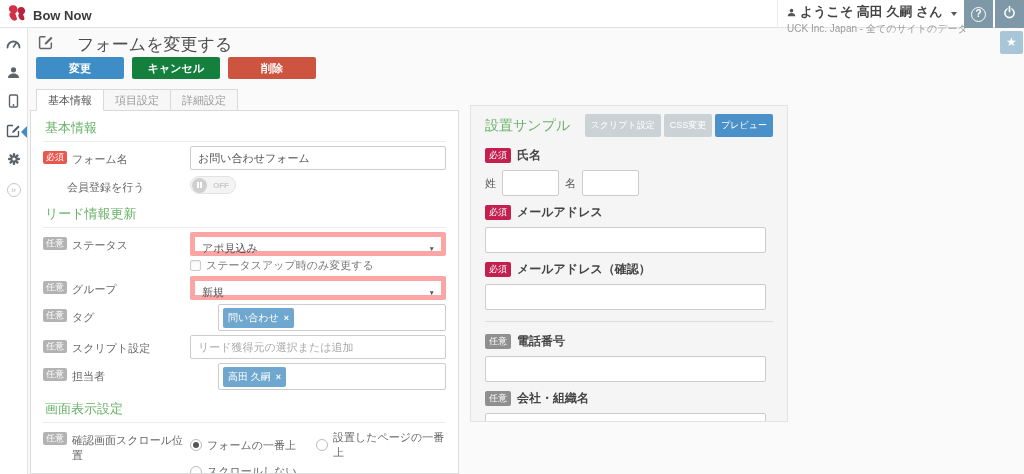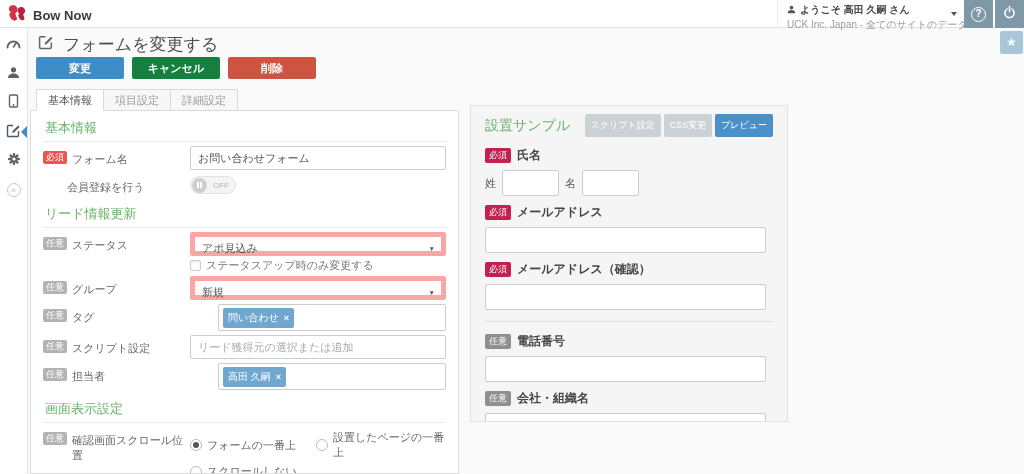--- a/index.html
+++ b/index.html
@@ -7,33 +7,33 @@
   body {
     width:1024px; height:474px; position:relative; overflow:hidden;
     background:#fafafa;
     font-family:"Liberation Sans","DejaVu Sans",sans-serif;
   }
   
   .topbar { position:absolute; top:0; left:0; width:1024px; height:28px; background:#fff; border-bottom:1px solid #e2e2e2; z-index:20; }
   .logo { position:absolute; left:7px; top:4px; display:flex; align-items:center; gap:5px; }
   .brand-text { font-size:13px; font-weight:bold; color:#3b3b3b; }
   .user-menu { position:absolute; right:62px; top:0; height:28px; width:185px; padding:3px 16px 0 9px; border-left:1px solid #ececec; cursor:pointer; }
-  .user-line1 { display:flex; align-items:center; gap:4px; font-size:10px; font-weight:bold; color:#444; white-space:nowrap; }
+  .user-line1 { display:flex; align-items:center; gap:4px; font-size:13px; font-weight:bold; color:#444; white-space:nowrap; }
   .user-line2 { font-size:10px; color:#9c9c9c; margin-top:1px; white-space:nowrap; }
   .user-caret { position:absolute; right:5px; top:12px; width:0; height:0; border-left:3.5px solid transparent; border-right:3.5px solid transparent; border-top:4.5px solid #555; }
   .hbtns { position:absolute; right:0; top:0; display:flex; gap:2px; }
   .hbtn { width:29px; height:28px; background:#7e98a7; display:flex; align-items:center; justify-content:center; cursor:pointer; }
   .q-glyph { width:15px; height:15px; border:1.5px solid #fff; border-radius:50%; color:#fff; font-size:10px; font-weight:bold; text-align:center; line-height:12px; }
   
   .sidebar { position:absolute; top:28px; left:0; width:28px; height:446px; background:#fff; border-right:1px solid #e3e3e3; z-index:15; display:flex; flex-direction:column; padding-top:3px; }
   .side-item { position:relative; width:27px; height:28px; display:flex; align-items:center; justify-content:center; margin-bottom:1px; cursor:pointer; }
   .side-item.active::after { content:""; position:absolute; right:0; top:8px; border-top:6px solid transparent; border-bottom:6px solid transparent; border-right:6px solid #3f8dc6; }
   .collapse-icon { width:14px; height:14px; border:1px solid #c6c6c6; border-radius:50%; color:#b8b8b8; font-size:9px; line-height:12px; text-align:center; }
   
-  .page-title { position:absolute; left:38px; top:33px; display:flex; align-items:center; gap:9px; font-size:17px; color:#4e4e4e; }
+  .page-title { position:absolute; left:38px; top:33px; display:flex; align-items:center; gap:23px; font-size:17px; color:#4e4e4e; }
   .action-row { position:absolute; left:36px; top:57px; display:flex; gap:8px; }
   .abtn { width:88px; height:22px; font-size:11px; font-weight:bold; color:#fff; border:none; border-radius:2px; line-height:22px; text-align:center; cursor:pointer; font-family:inherit; padding:0; }
   .abtn.update { background:#3f8dc6; }
   .abtn.cancel { background:#15803d; }
   .abtn.delete { background:#cd5440; }
   .star-btn { position:absolute; right:1px; top:31px; width:23px; height:23px; background:#a9c6d8; color:#fff; font-size:12px; text-align:center; line-height:23px; border-radius:2px; cursor:pointer; }
   
   .tabs { position:absolute; left:36px; top:89px; display:flex; z-index:6; }
   .tab { height:22px; padding:4px 11px; font-size:11px; color:#999; background:#f7f7f7; border:1px solid #d9d9d9; margin-right:-1px; cursor:pointer; line-height:13px; }
   .tab.active { background:#fff; color:#555; border-bottom:1px solid #fff; z-index:7; }

